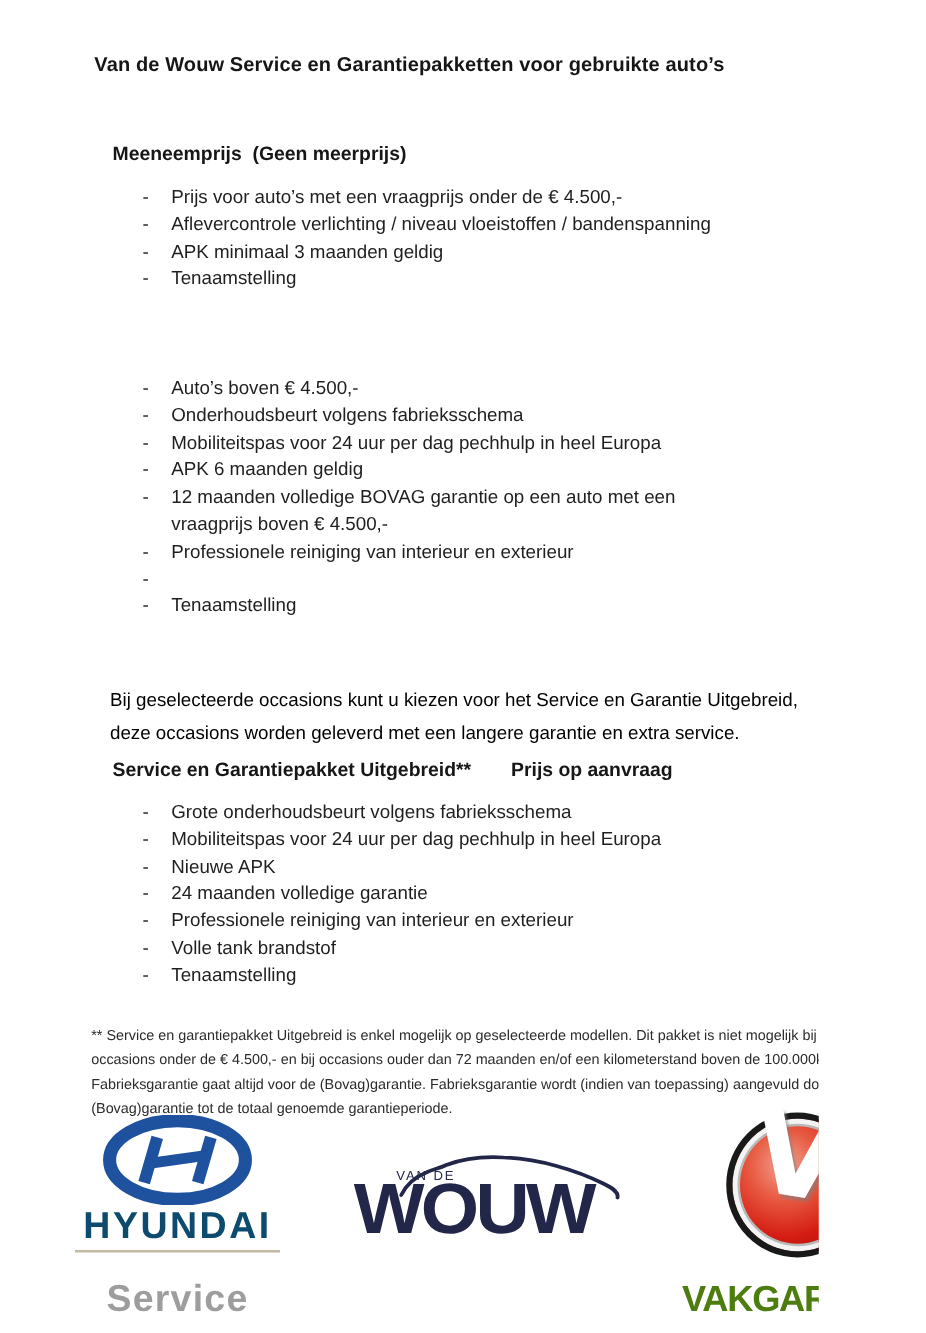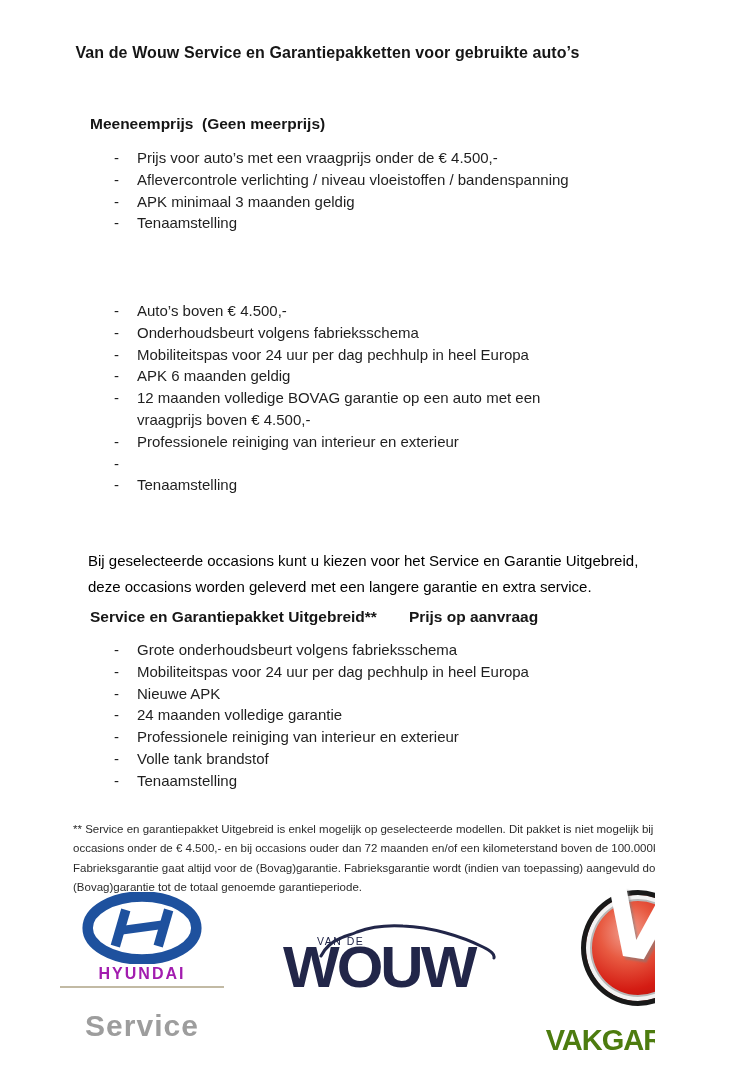--- a/index.html
+++ b/index.html
@@ -25,21 +25,21 @@
     font-size:15px;line-height:25.5px;color:#000000;
   }
   .footnote{
     position:absolute;top:820px;left:73px;width:608px;
     font-size:11.5px;line-height:19.4px;color:#2b2b2b;
   }
 
   
   .logo-hyundai{position:absolute;left:52px;top:892px;width:180px;text-align:center;}
   .hy-mark{display:block;margin:0 auto;}
-  .hy-word{font-size:16px;font-weight:700;color:#a21caf;letter-spacing:2px;margin-top:2px;line-height:1;}
+  .hy-word{font-size:30px;font-weight:700;color:#0c4a6e;letter-spacing:2px;margin-top:2px;line-height:1;}
   .hy-rule{height:2px;background:#c2baa4;margin:4px 8px 3px;}
   .hy-service{font-size:30px;font-weight:700;color:#9d9d9d;letter-spacing:1px;line-height:1;margin-top:23px;}
 
   .logo-vdw{position:absolute;left:283px;top:922px;width:230px;height:84px;}
   .vdw-car{position:absolute;top:2px;left:34px;}
   .vdw-top{position:absolute;top:13px;left:3px;font-size:10.5px;font-weight:400;
            letter-spacing:1.5px;color:#222649;margin-left:31px;}
   .vdw-main{position:absolute;top:17px;left:0;font-size:60px;font-weight:700;
             letter-spacing:-3px;line-height:1;color:#222649;transform:scaleY(.95);
             transform-origin:top left;white-space:nowrap;}

